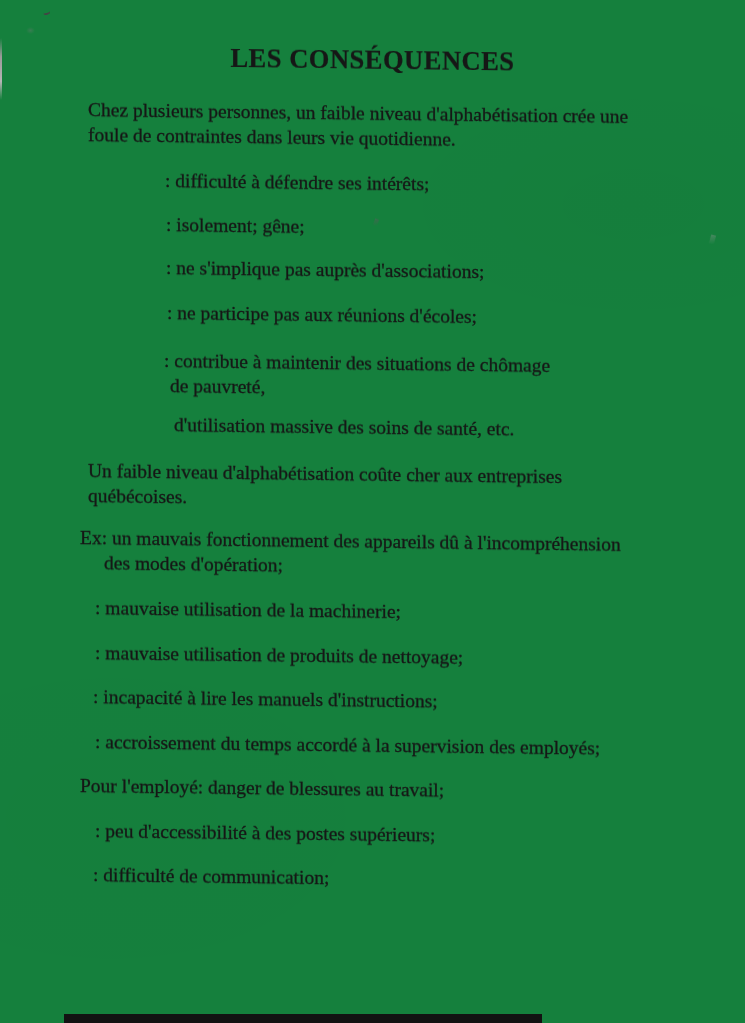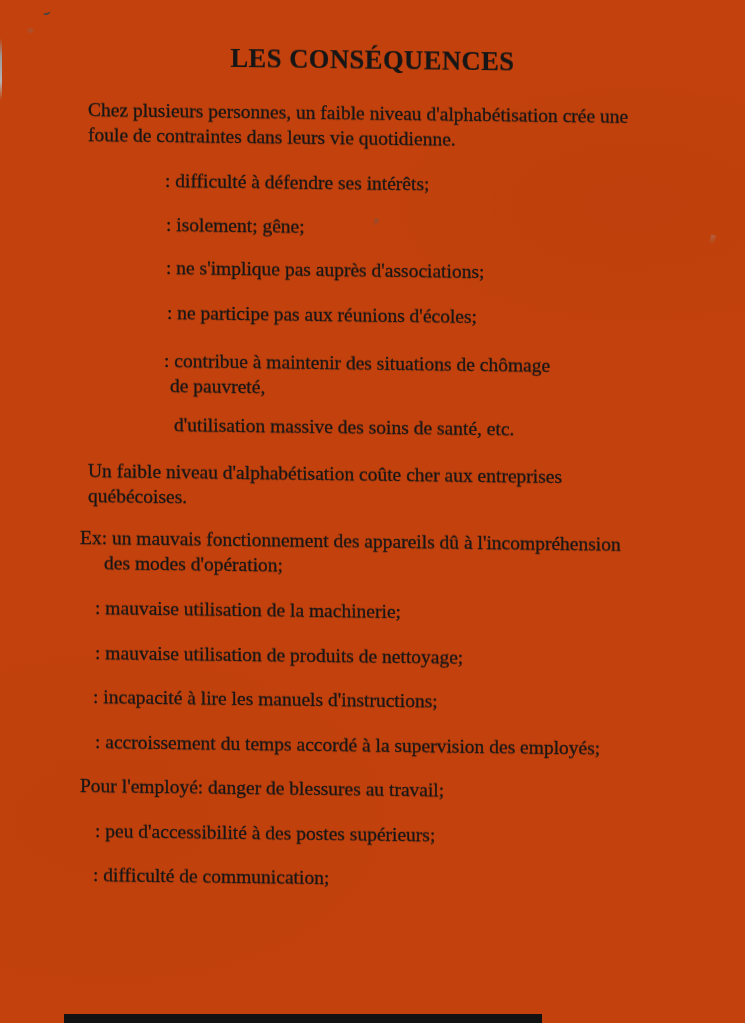--- a/index.html
+++ b/index.html
@@ -5,21 +5,21 @@
   html, body {
     margin: 0;
     padding: 0;
     background: #e8e8e8;
   }
   .page {
     position: relative;
     width: 745px;
     height: 1023px;
     margin: 0 auto;
-    background: #c2410c;
+    background: #15803d;
     overflow: hidden;
     font-family: "Liberation Serif", "DejaVu Serif", serif;
     color: #161616;
   }
   
   .page::before {
     content: "";
     position: absolute;
     inset: 0;
     background:

